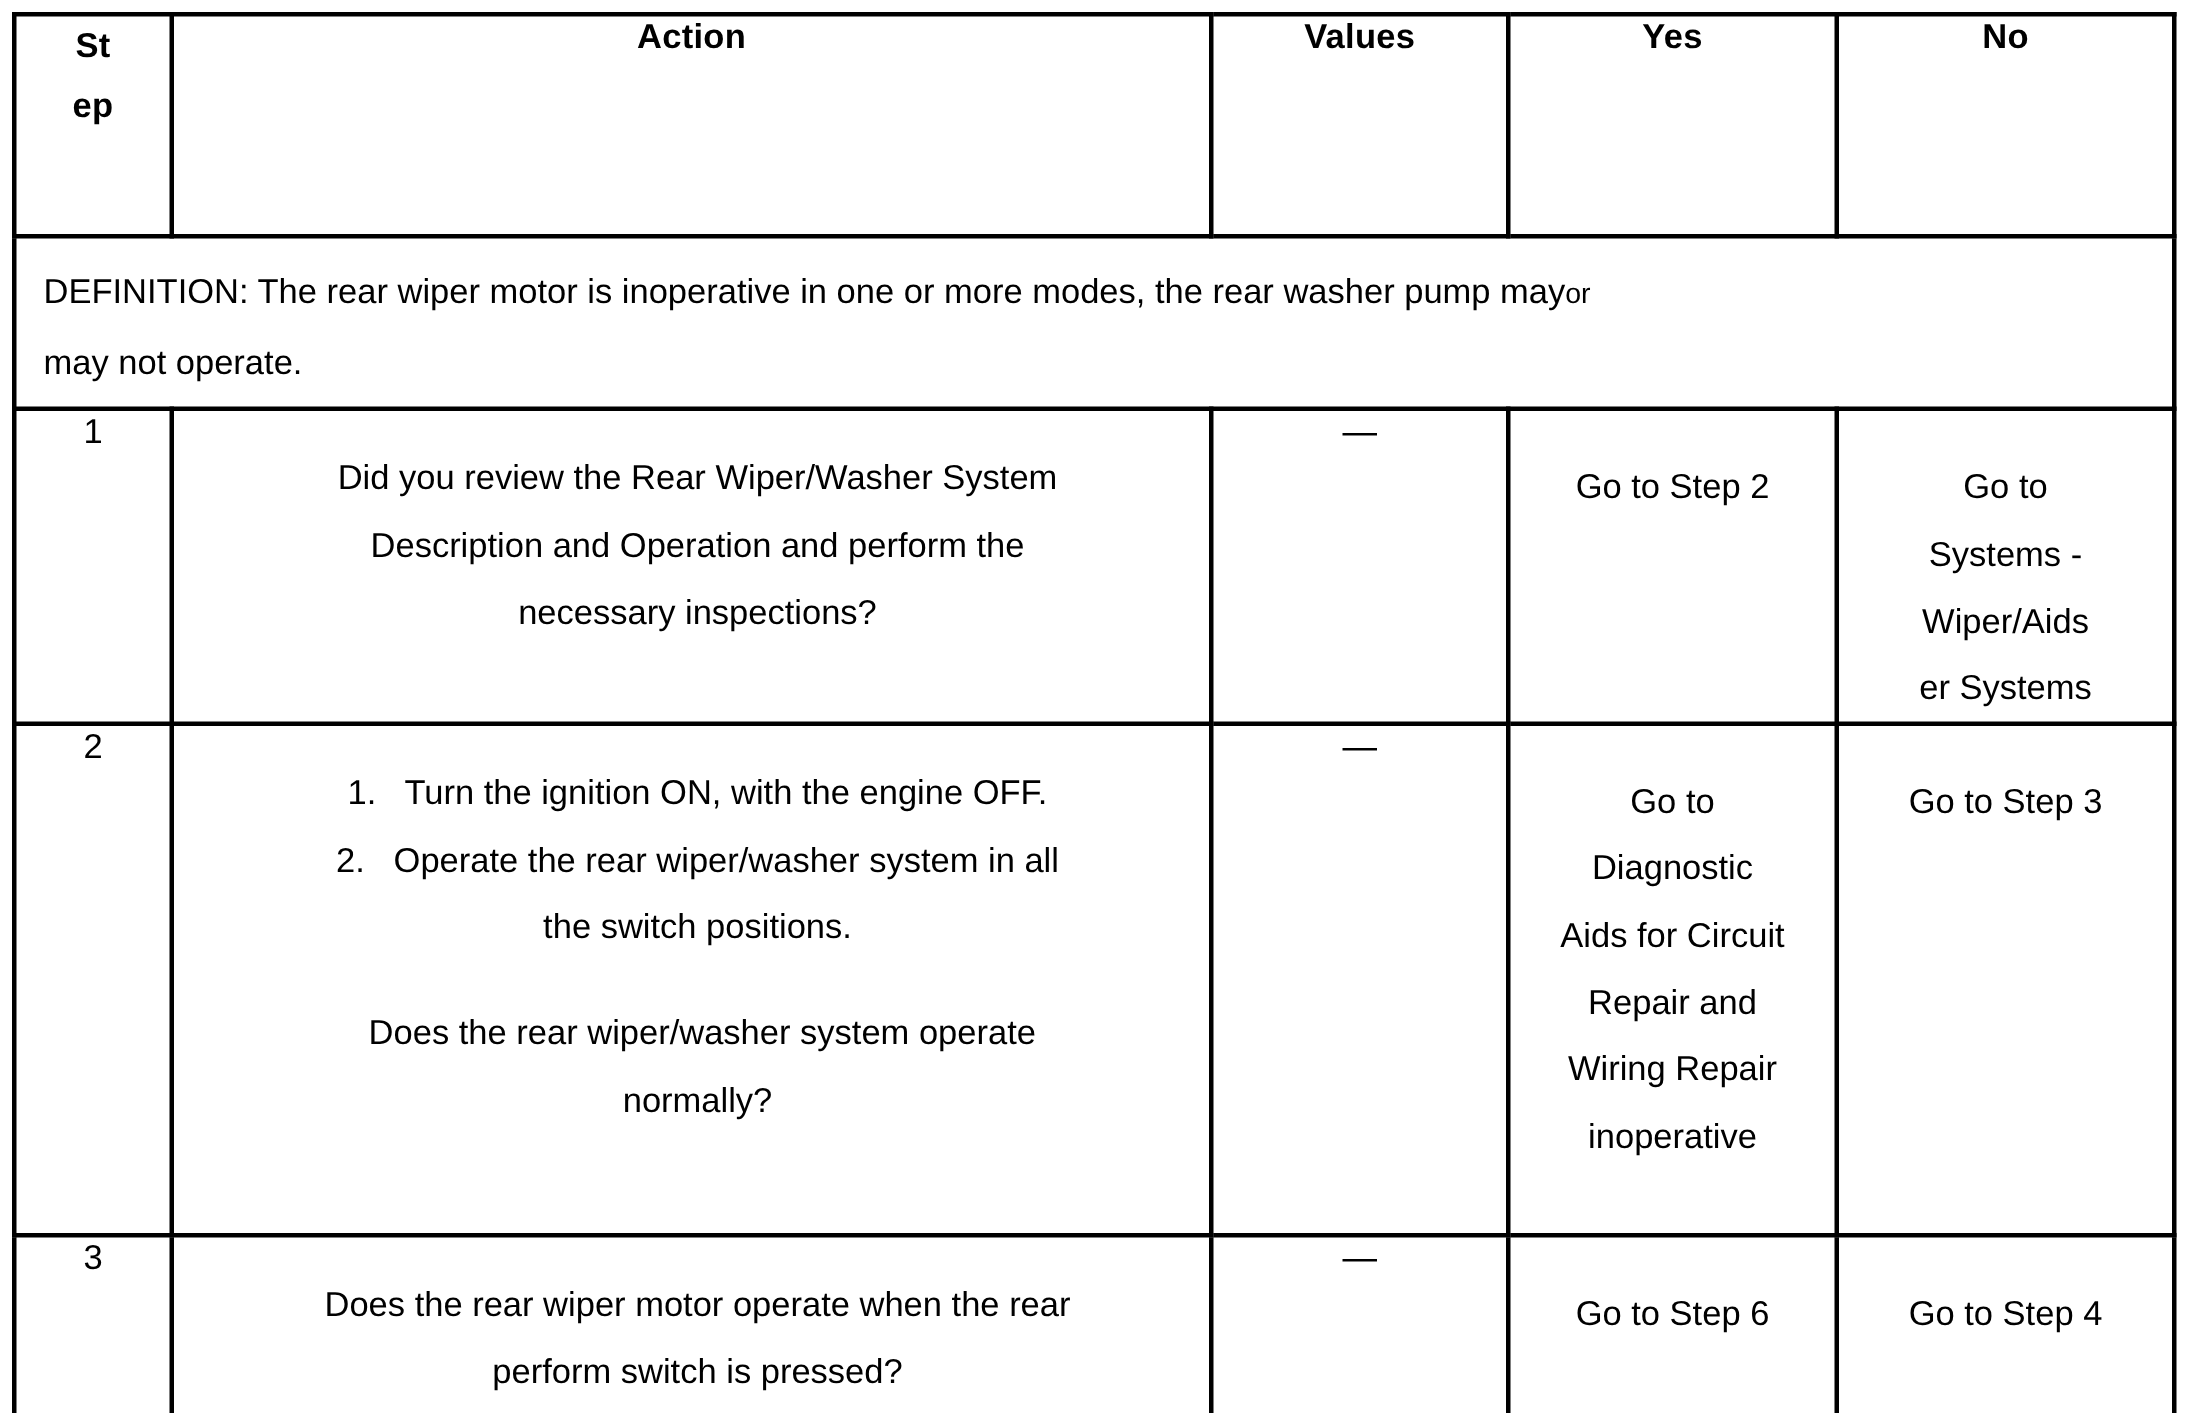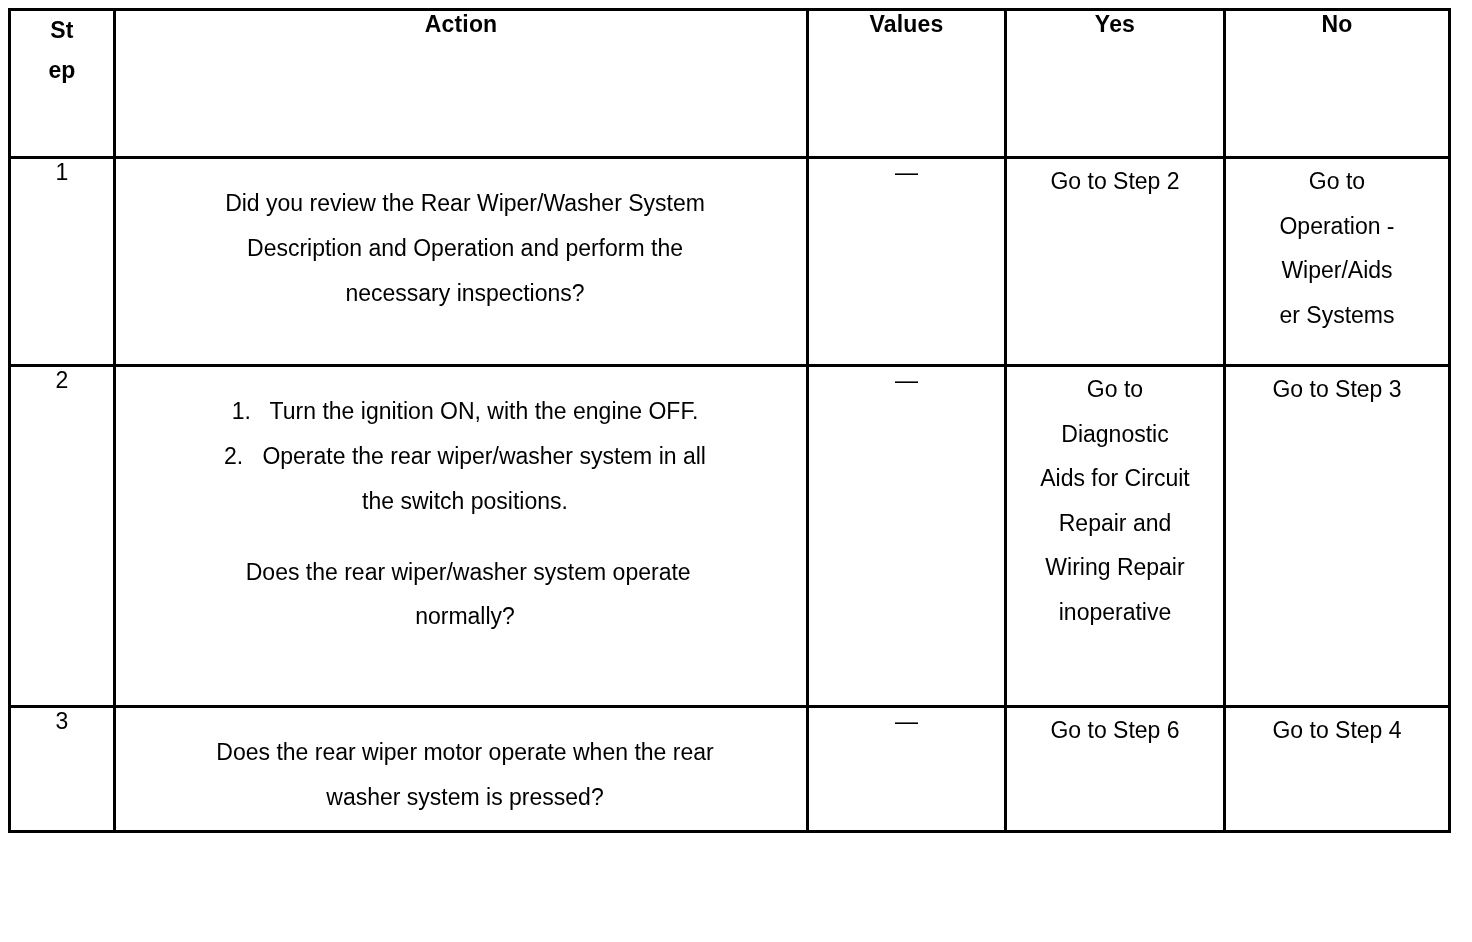--- a/index.html
+++ b/index.html
@@ -103,21 +103,21 @@
     vertical-align: middle;
     font-size: 23px;
   }
   .dash { display: inline-block; }
 
   .yn-cell {
     text-align: center;
     font-size: 23px;
     line-height: 1.94;
   }
-  .yn-inner { display: block; padding: 0 6px; }
+  .yn-inner { display: block; padding: 0 6px; margin-top: 28px; }
   .yn-inner .ln { display: block; }
 
   .va-top    { vertical-align: top; }
   .va-middle { vertical-align: middle; }
   .va-bottom { vertical-align: bottom; }
 
   .pad-top-18 { padding-top: 18px; }
   .pad-bot-10 { padding-bottom: 10px; }
   .pad-bot-16 { padding-bottom: 16px; }
 
@@ -158,20 +158,28 @@
           <span class="hdr-cell-inner">Yes</span>
         </th>
         <th>
           <span class="hdr-cell-inner">No</span>
         </th>
       </tr>
     </thead>
 
     <tbody>
 
+      <tr class="def-row">
+        <td colspan="5">
+          <div class="def-inner">
+            <span>DEFINITION: The rear wiper motor is inoperative in one or more modes, the rear washer pump may</span><span class="def-or">or</span><br>
+            <span>may not operate.</span>
+          </div>
+        </td>
+      </tr>
 
       <tr class="row-1">
         <td class="step-cell va-middle">1</td>
         <td class="action-cell">
           <div class="action-inner">
             <span class="ln">Did you review the Rear Wiper/Washer System</span>
             <span class="ln">Description and Operation and perform the</span>
             <span class="ln">necessary inspections?</span>
           </div>
         </td>
@@ -179,21 +187,21 @@
           <span class="dash">—</span>
         </td>
         <td class="yn-cell va-bottom pad-bot-16">
           <span class="yn-inner">
             <span class="ln">Go to Step 2</span>
           </span>
         </td>
         <td class="yn-cell va-top pad-top-18">
           <span class="yn-inner">
             <span class="ln">Go to</span>
-            <span class="ln">Operation -</span>
+            <span class="ln">Systems -</span>
             <span class="ln">Wiper/Aids</span>
             <span class="ln">er Systems</span>
           </span>
         </td>
       </tr>
 
       <tr class="row-2">
         <td class="step-cell va-middle">2</td>
         <td class="action-cell">
           <div class="action-inner">
@@ -223,21 +231,21 @@
             <span class="ln">Go to Step 3</span>
           </span>
         </td>
       </tr>
 
       <tr class="row-3">
         <td class="step-cell va-middle">3</td>
         <td class="action-cell">
           <div class="action-inner">
             <span class="ln">Does the rear wiper motor operate when the rear</span>
-            <span class="ln">washer system is pressed?</span>
+            <span class="ln">perform switch is pressed?</span>
           </div>
         </td>
         <td class="values-cell va-middle">
           <span class="dash">—</span>
         </td>
         <td class="yn-cell va-bottom pad-bot-10">
           <span class="yn-inner">
             <span class="ln">Go to Step 6</span>
           </span>
         </td>

